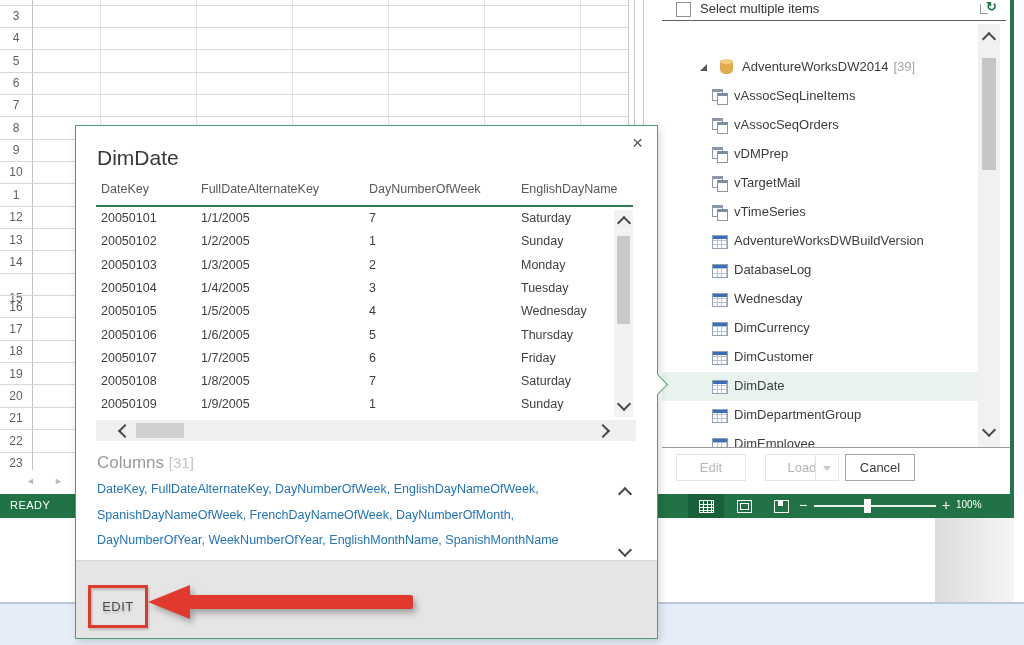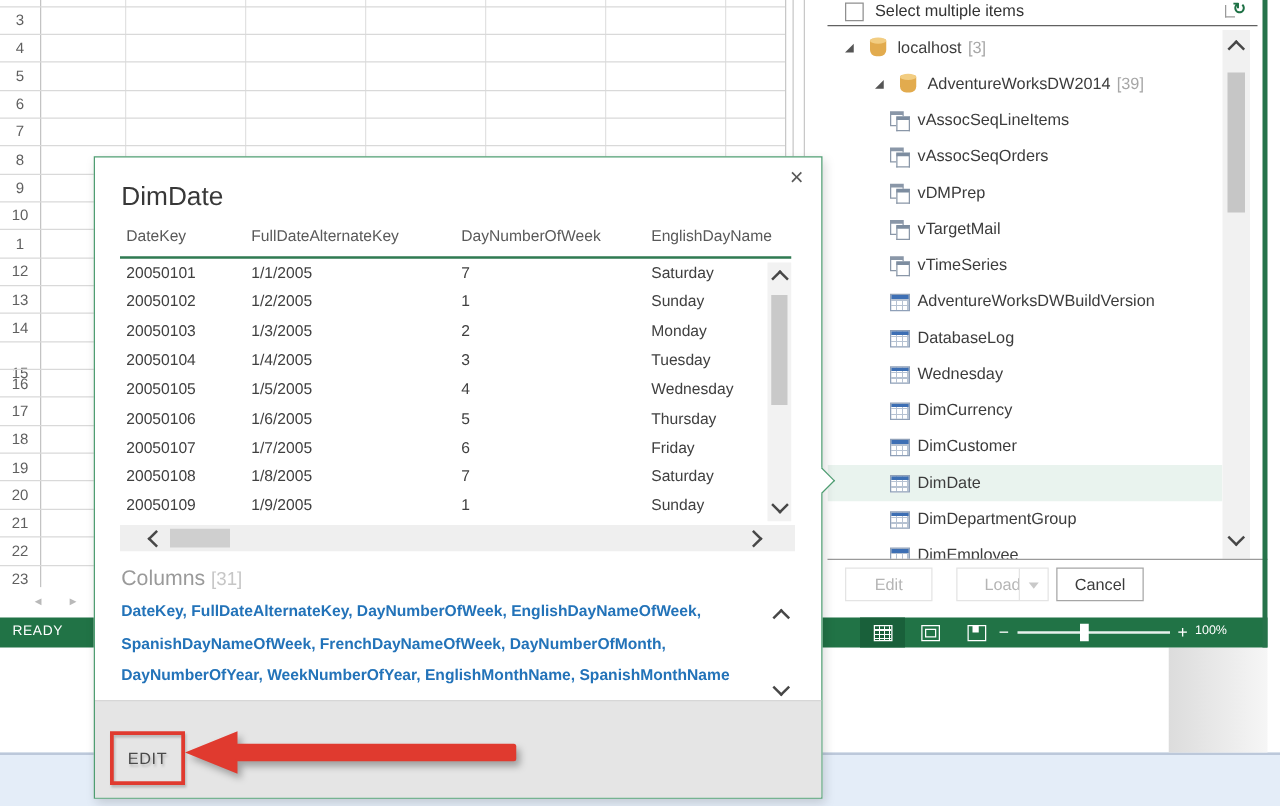--- a/index.html
+++ b/index.html
@@ -97,21 +97,21 @@
   .pp-title{position:absolute;left:21px;top:20px;font-size:21px;color:#383838;}
   .pp-hcell{position:absolute;top:56px;font-size:12.5px;color:#595959;white-space:nowrap;}
   .pp-underline{position:absolute;left:20px;top:79px;width:537px;height:2px;background:#2f7a52;}
   .pp-cell{position:absolute;font-size:12.5px;color:#404040;white-space:nowrap;text-align:center;}
   .pp-vscroll{position:absolute;left:538px;top:84px;width:19px;height:207px;background:#f2f2f2;}
   .pp-vscroll .thumb{position:absolute;left:3px;top:26px;width:13px;height:88px;background:#c9c9c9;}
   .pp-hscroll{position:absolute;left:20px;top:294px;width:540px;height:21px;background:#efefef;}
   .pp-hscroll .thumb{position:absolute;left:40px;top:3px;width:48px;height:15px;background:#cfcfcf;}
   .pp-colhead{position:absolute;left:21px;top:327px;font-size:17px;color:#9a9a9a;}
   .pp-colhead .cntb{font-size:15px;color:#c6c6c6;}
-  .pp-colline{position:absolute;left:21px;font-size:12.5px;color:#2373b9;white-space:nowrap;font-weight:bold;}
+  .pp-colline{position:absolute;left:21px;font-size:12.5px;color:#2373b9;white-space:nowrap;}
   .pp-colscroll{position:absolute;left:540px;top:355px;width:18px;height:82px;}
   .pp-footer{position:absolute;left:0;right:0;top:434px;bottom:0;background:#e5e5e5;border-top:1px solid #d7d7d7;}
   .editbox{position:absolute;left:12px;top:24px;width:54px;height:37px;border:3px solid #e03a2f;
            display:flex;align-items:center;justify-content:center;
            filter:drop-shadow(1px 2px 1px rgba(0,0,0,.2));}
   .editlabel{font-size:13px;color:#4a4a4a;letter-spacing:.5px;}
   .arrow{position:absolute;left:72px;top:22px;width:270px;height:40px;
          filter:drop-shadow(3px 4px 3px rgba(0,0,0,.3));}
   .arrow .head{position:absolute;left:0;top:2px;width:0;height:0;
          border-top:17px solid transparent;border-bottom:17px solid transparent;border-right:42px solid #e03a2f;}
@@ -212,28 +212,20 @@
 
   <div class="nav">
     <span class="checkbox"></span>
     <span class="selmulti">Select multiple items</span>
     <span class="refresh">
       <span class="bracket"></span>
       <span class="glyph">↻</span>
     </span>
     <div class="nav-sep"></div>
     <div class="treebox">
-        <div class="tree-row" style="top: 0px;">
-          <div class="tri" style="left: 14px;"></div>
-          <div class="icon-db" style="left: 34px;"></div>
-          <div class="tree-label" style="left: 56px;">
-            <span>localhost</span>
-            <span class="cnt">[3]</span>
-          </div>
-        </div>
         <div class="tree-row" style="top: 29px;">
           <div class="tri" style="left: 38px;"></div>
           <div class="icon-db" style="left: 58px;"></div>
           <div class="tree-label" style="left: 80px;">
             <span>AdventureWorksDW2014</span>
             <span class="cnt">[39]</span>
           </div>
         </div>
         <div class="tree-row" style="top: 58px;">
           <div class="icon-view" style="left: 50px;"></div>

